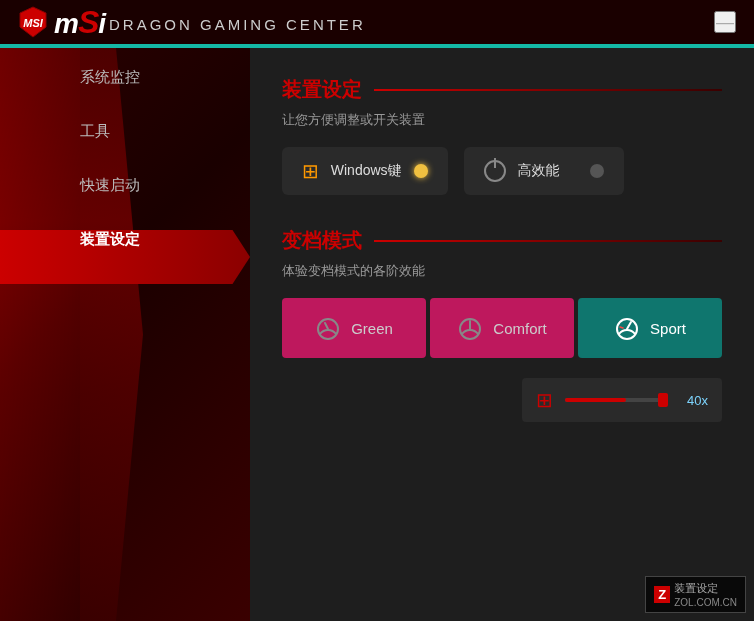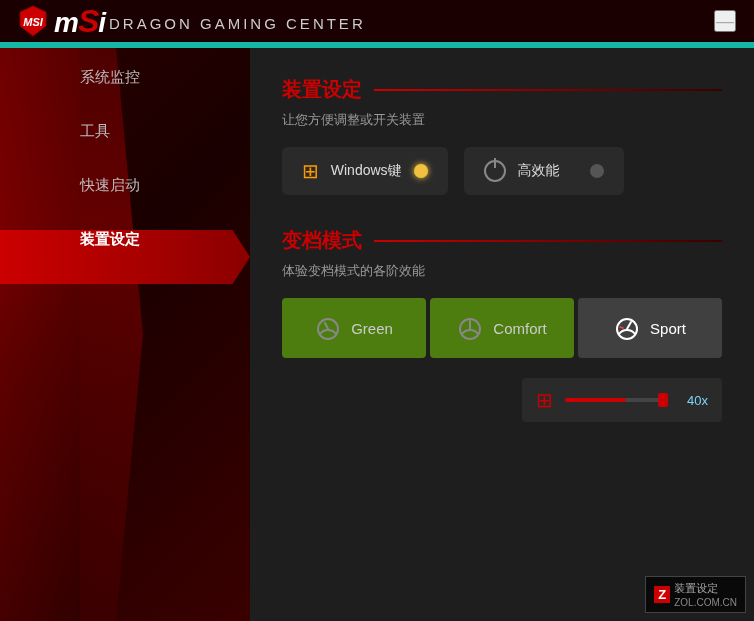--- a/index.html
+++ b/index.html
@@ -11,21 +11,21 @@
       background: #1a0000;
     }
 
     
     .title-bar {
       background: #1a0000;
       height: 48px;
       display: flex;
       align-items: center;
       padding: 0 16px;
-      border-bottom: 6px solid #14b8a6;
+      border-bottom: 4px solid #14b8a6;
       position: relative;
     }
     .title-text {
       font-size: 15px;
       color: #ccc;
       letter-spacing: 3px;
       text-transform: uppercase;
       margin-top: 4px;
     }
     .title-minimize {
@@ -185,24 +185,24 @@
       height: 60px;
       border: none;
       border-radius: 4px;
       display: flex;
       align-items: center;
       justify-content: center;
       gap: 10px;
       font-size: 15px;
       cursor: pointer;
       color: #ccc;
-      background: #4d7c0f;
+      background: #be185d;
     }
     .mode-btn.active {
-      background: #404040;
+      background: #0f766e;
       color: #fff;
     }
     .speedometer-icon {
       width: 26px;
       height: 26px;
     }
     .slider-container {
       background: #2a2a2a;
       border-radius: 4px;
       height: 44px;

